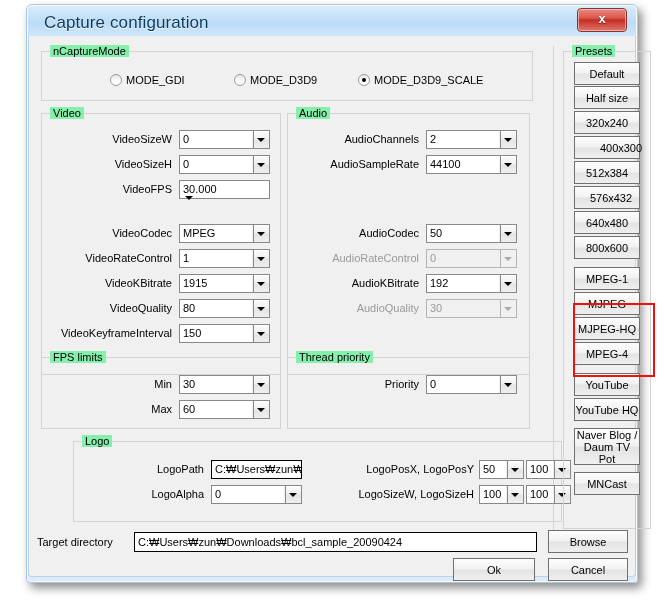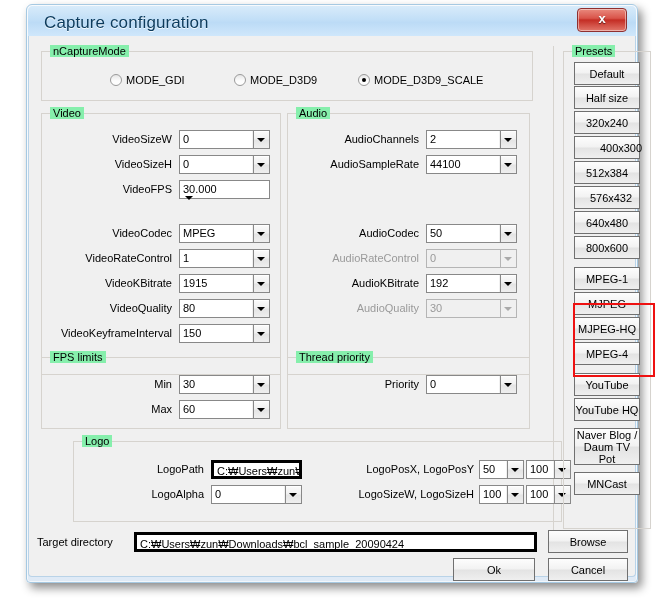--- a/index.html
+++ b/index.html
@@ -116,21 +116,21 @@
   .combo.disabled{border-color:#b5b5b5;background:#f0f0f0;}
   .combo.disabled .val{color:#9a9a9a;}
   .combo.disabled .arrow{
     background:#f0f0f0;
     box-shadow:1px 0 0 #b5b5b5 inset;
   }
   .combo.disabled .arrow::after{border-top-color:#aaa;}
 
   .textbox{
     position:absolute;height:19px;
-    border:3px solid #000000;
+    border:1px solid #000000;
     background:#fff;
     box-sizing:border-box;
     font-size:11px;line-height:17px;
     padding-left:3px;
     overflow:hidden;white-space:nowrap;
     color:#000;
     cursor:text;
   }
 
   .btn{

